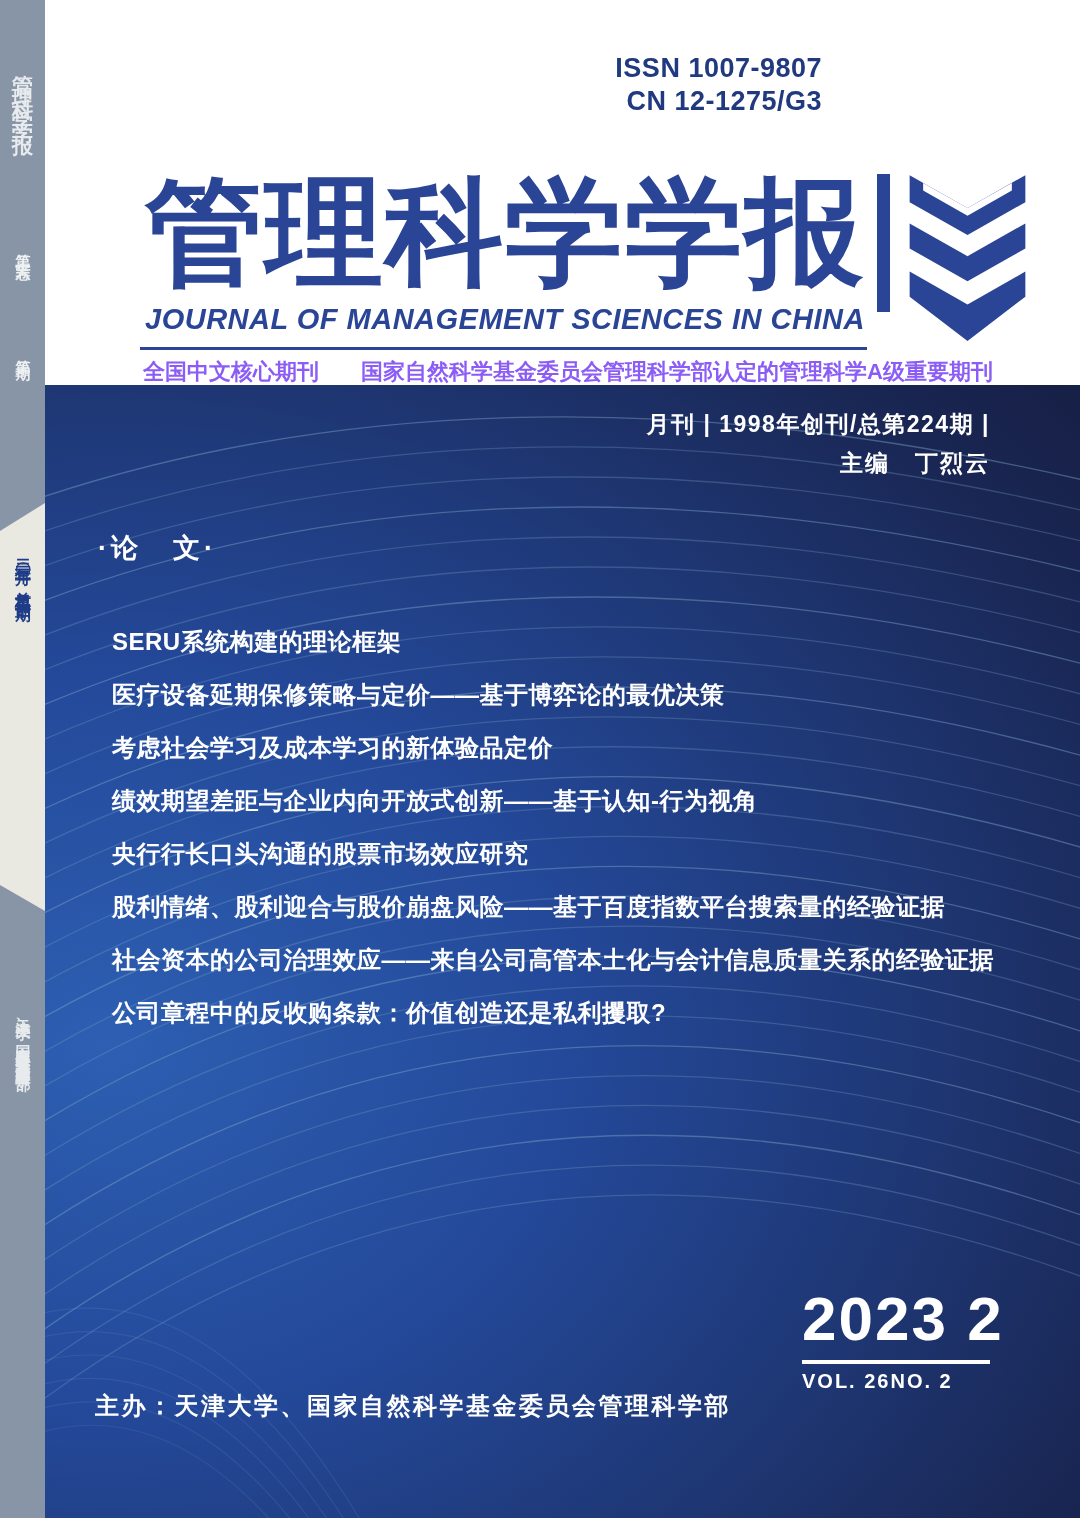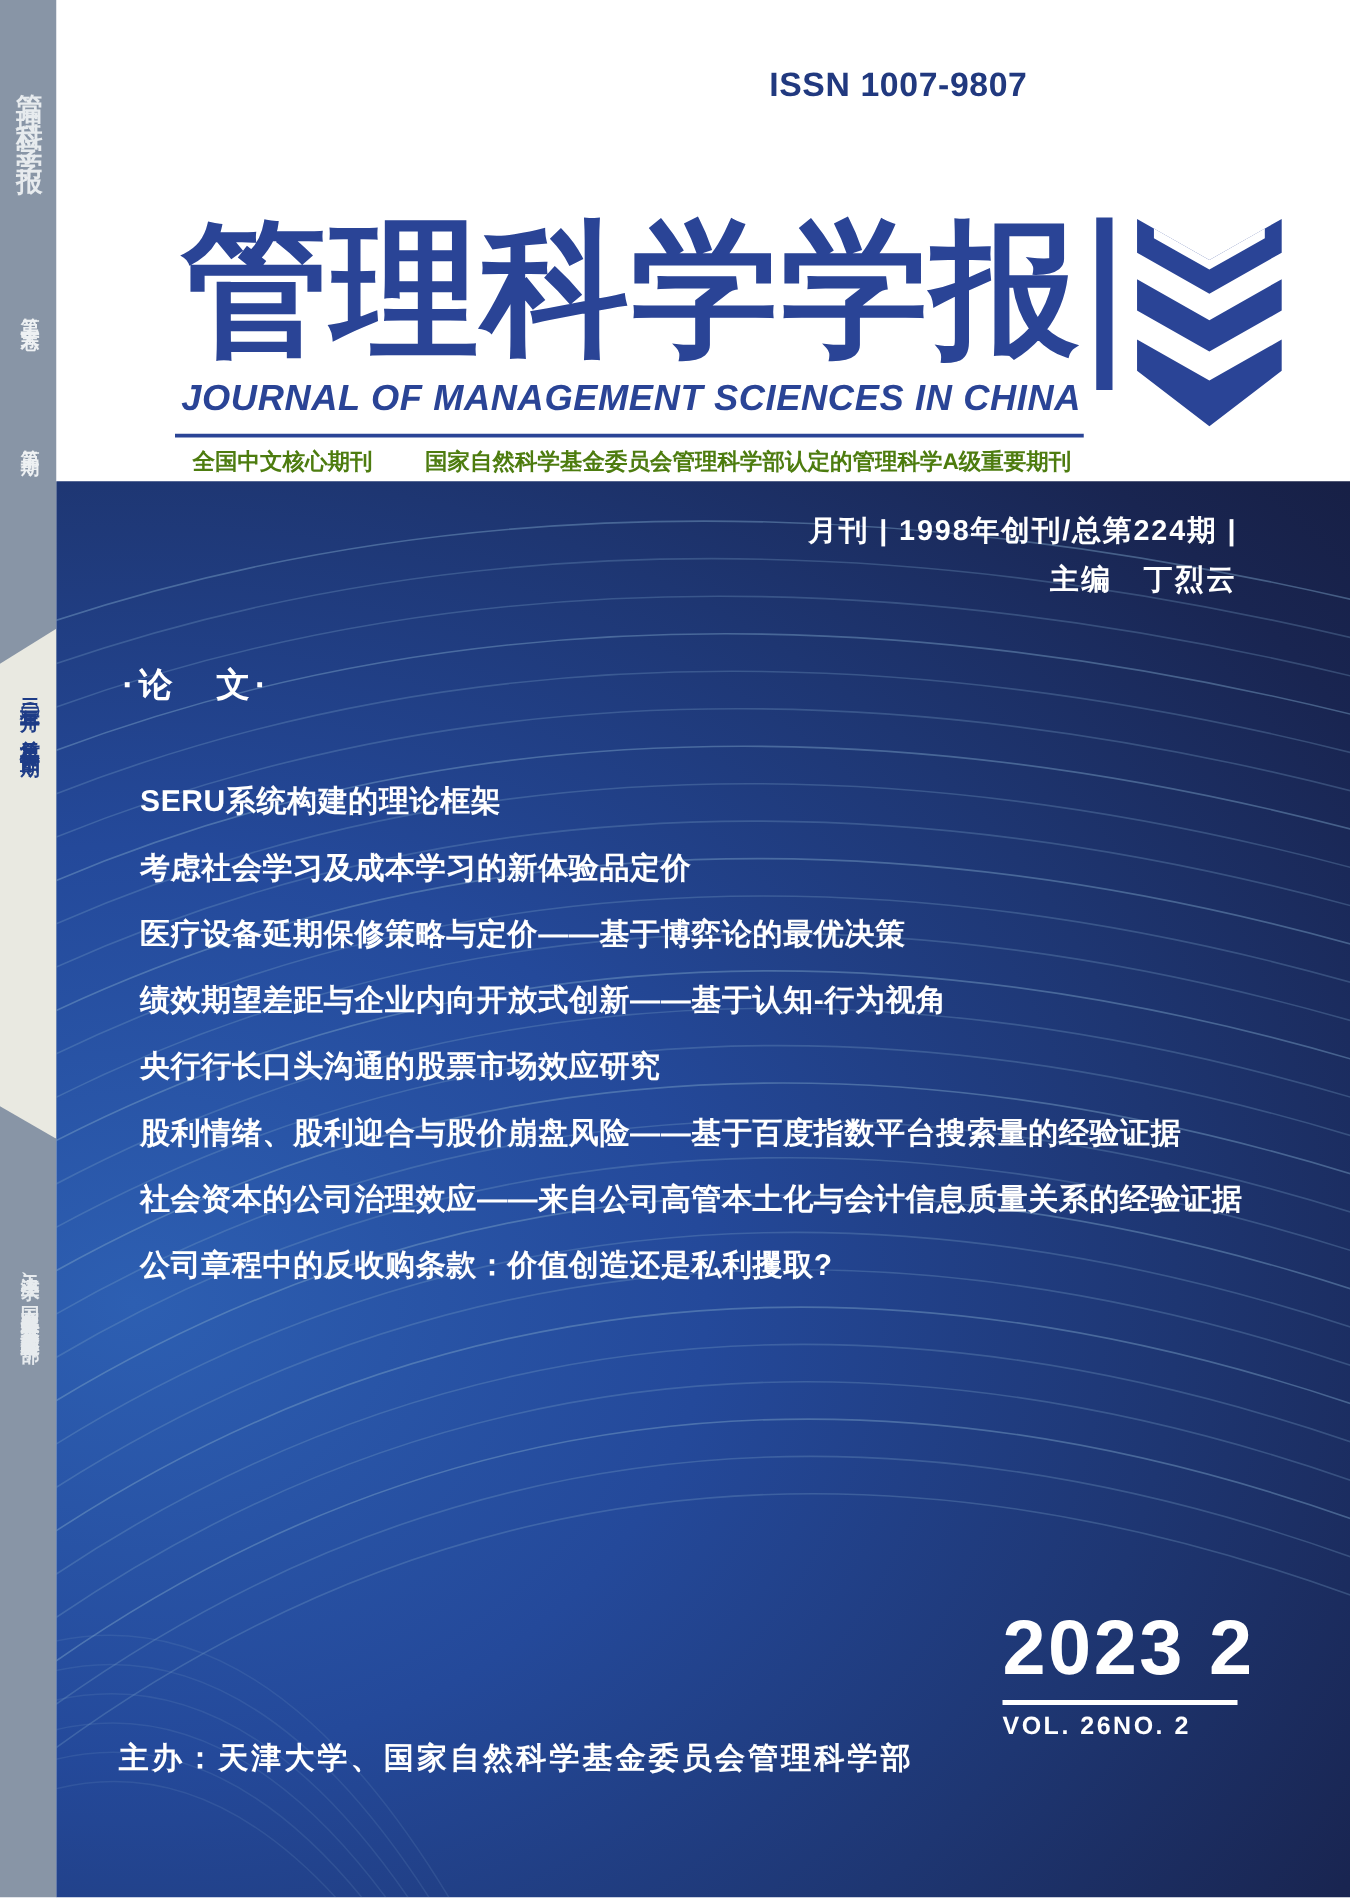--- a/index.html
+++ b/index.html
@@ -47,21 +47,21 @@
     width:13px; height:138px; background:#2a4496; margin-left:12px; margin-top:6px;
   }
   .logo-box { position:absolute; left:855px; top:166px; width:135px; height:190px; }
   .title-en {
     position:absolute; left:100px; top:303px; width:740px;
     font-size:29px; font-weight:bold; color:#2a4496; letter-spacing:0.5px; white-space:nowrap;font-style:italic;
   }
   .header-rule { position:absolute; left:95px; top:347px; width:727px; height:3px; background:#2a4496; }
   .accolade {
     position:absolute; left:98px; top:357px; width:900px;
-    font-size:18px; font-weight:bold; color:#4d7c0f; white-space:nowrap;margin-left:11px;
+    font-size:22px; font-weight:bold; color:#8b5cf6; white-space:nowrap;
   }
   .accolade .gap { display:inline-block; width:42px; }
 
   
   .cover {
     position:absolute; left:45px; top:385px; width:1035px; height:1133px;
     background:radial-gradient(ellipse 130% 95% at 6% 58%,
       #2d5fb2 0%, #24499a 34%, #1e3672 62%, #192551 84%, #161d40 100%);
     overflow:hidden;
   }
@@ -113,20 +113,21 @@
   <div class="vtext spine-issue">第二期</div>
   <div class="spine-band">
     <div class="vtext spine-band-text">二〇二三年二月　总第二百二十四期</div>
   </div>
   <div class="vtext spine-org">天津大学、国家自然科学基金委员会管理科学部</div>
 </div>
 
 <div class="header">
   <div class="issn-block">
     <div>ISSN 1007-9807</div>
+    <div>CN 12-1275/G3</div>
   </div>
 
   <div class="title-row">
     <div class="title-cn">管理科学学报</div>
     <div class="title-bar"></div>
   </div>
 
   <div class="logo-box">
     <svg width="135" height="190" viewBox="0 0 140 190">
       <path d="M10 6 L70 40 L130 6 L130 34 L70 68 L10 34 Z" fill="#2a4496"></path>
@@ -181,22 +182,22 @@
       <path d="M -40 1060 Q 160 970 330 1290" fill="none" stroke="#7ca3c7" stroke-opacity="0.16" stroke-width="1.2"></path>
     </svg>
 
   <div class="freq-line">月刊 | 1998年创刊/总第224期 |</div>
   <div class="editor-line">主编　丁烈云</div>
 
   <div class="section-label">·论　文·</div>
 
   <div class="article-list" id="article-list">
       <div class="article">SERU系统构建的理论框架</div>
+      <div class="article">医疗设备延期保修策略与定价——基于博弈论的最优决策</div>
       <div class="article">考虑社会学习及成本学习的新体验品定价</div>
-      <div class="article">医疗设备延期保修策略与定价——基于博弈论的最优决策</div>
       <div class="article">绩效期望差距与企业内向开放式创新——基于认知-行为视角</div>
       <div class="article">央行行长口头沟通的股票市场效应研究</div>
       <div class="article">股利情绪、股利迎合与股价崩盘风险——基于百度指数平台搜索量的经验证据</div>
       <div class="article">社会资本的公司治理效应——来自公司高管本土化与会计信息质量关系的经验证据</div>
       <div class="article">公司章程中的反收购条款：价值创造还是私利攫取?</div>
     </div>
 
   <div class="issue-block">
     <div class="issue-year">2023  2</div>
     <div class="issue-rule"></div>

